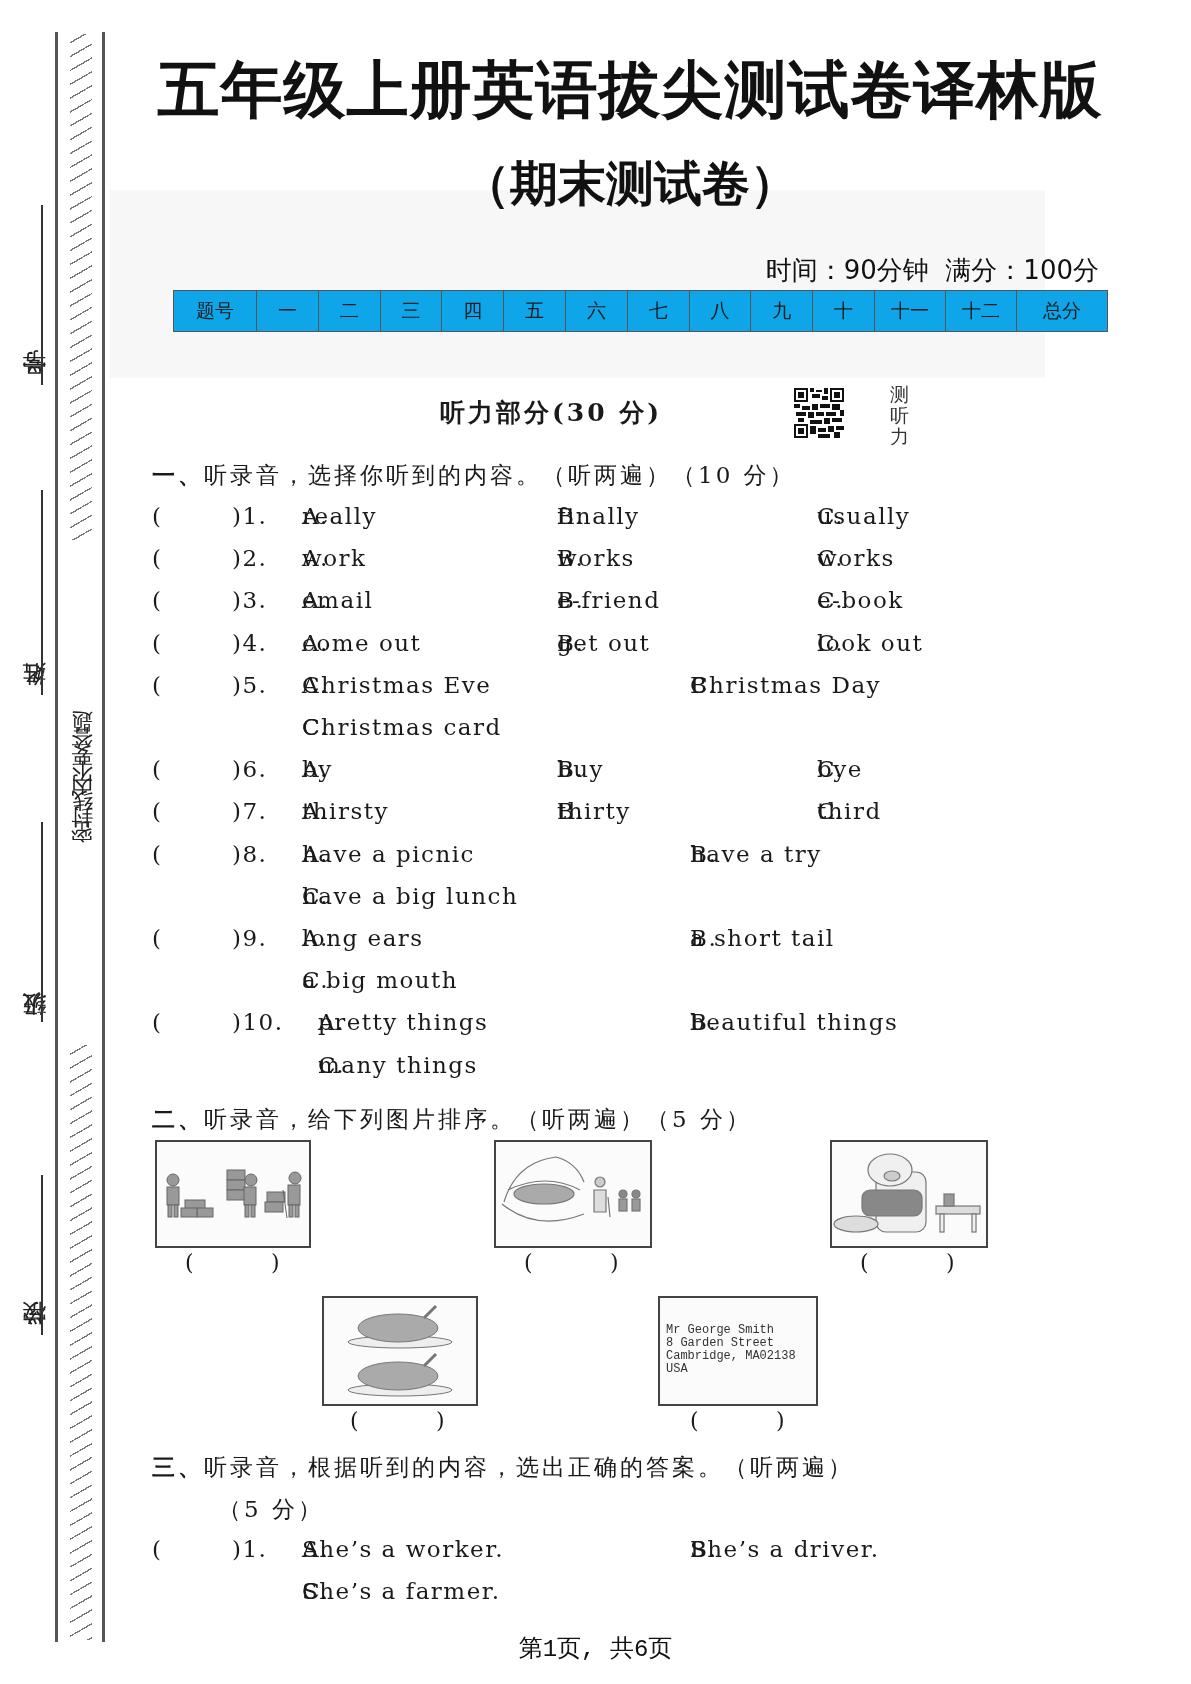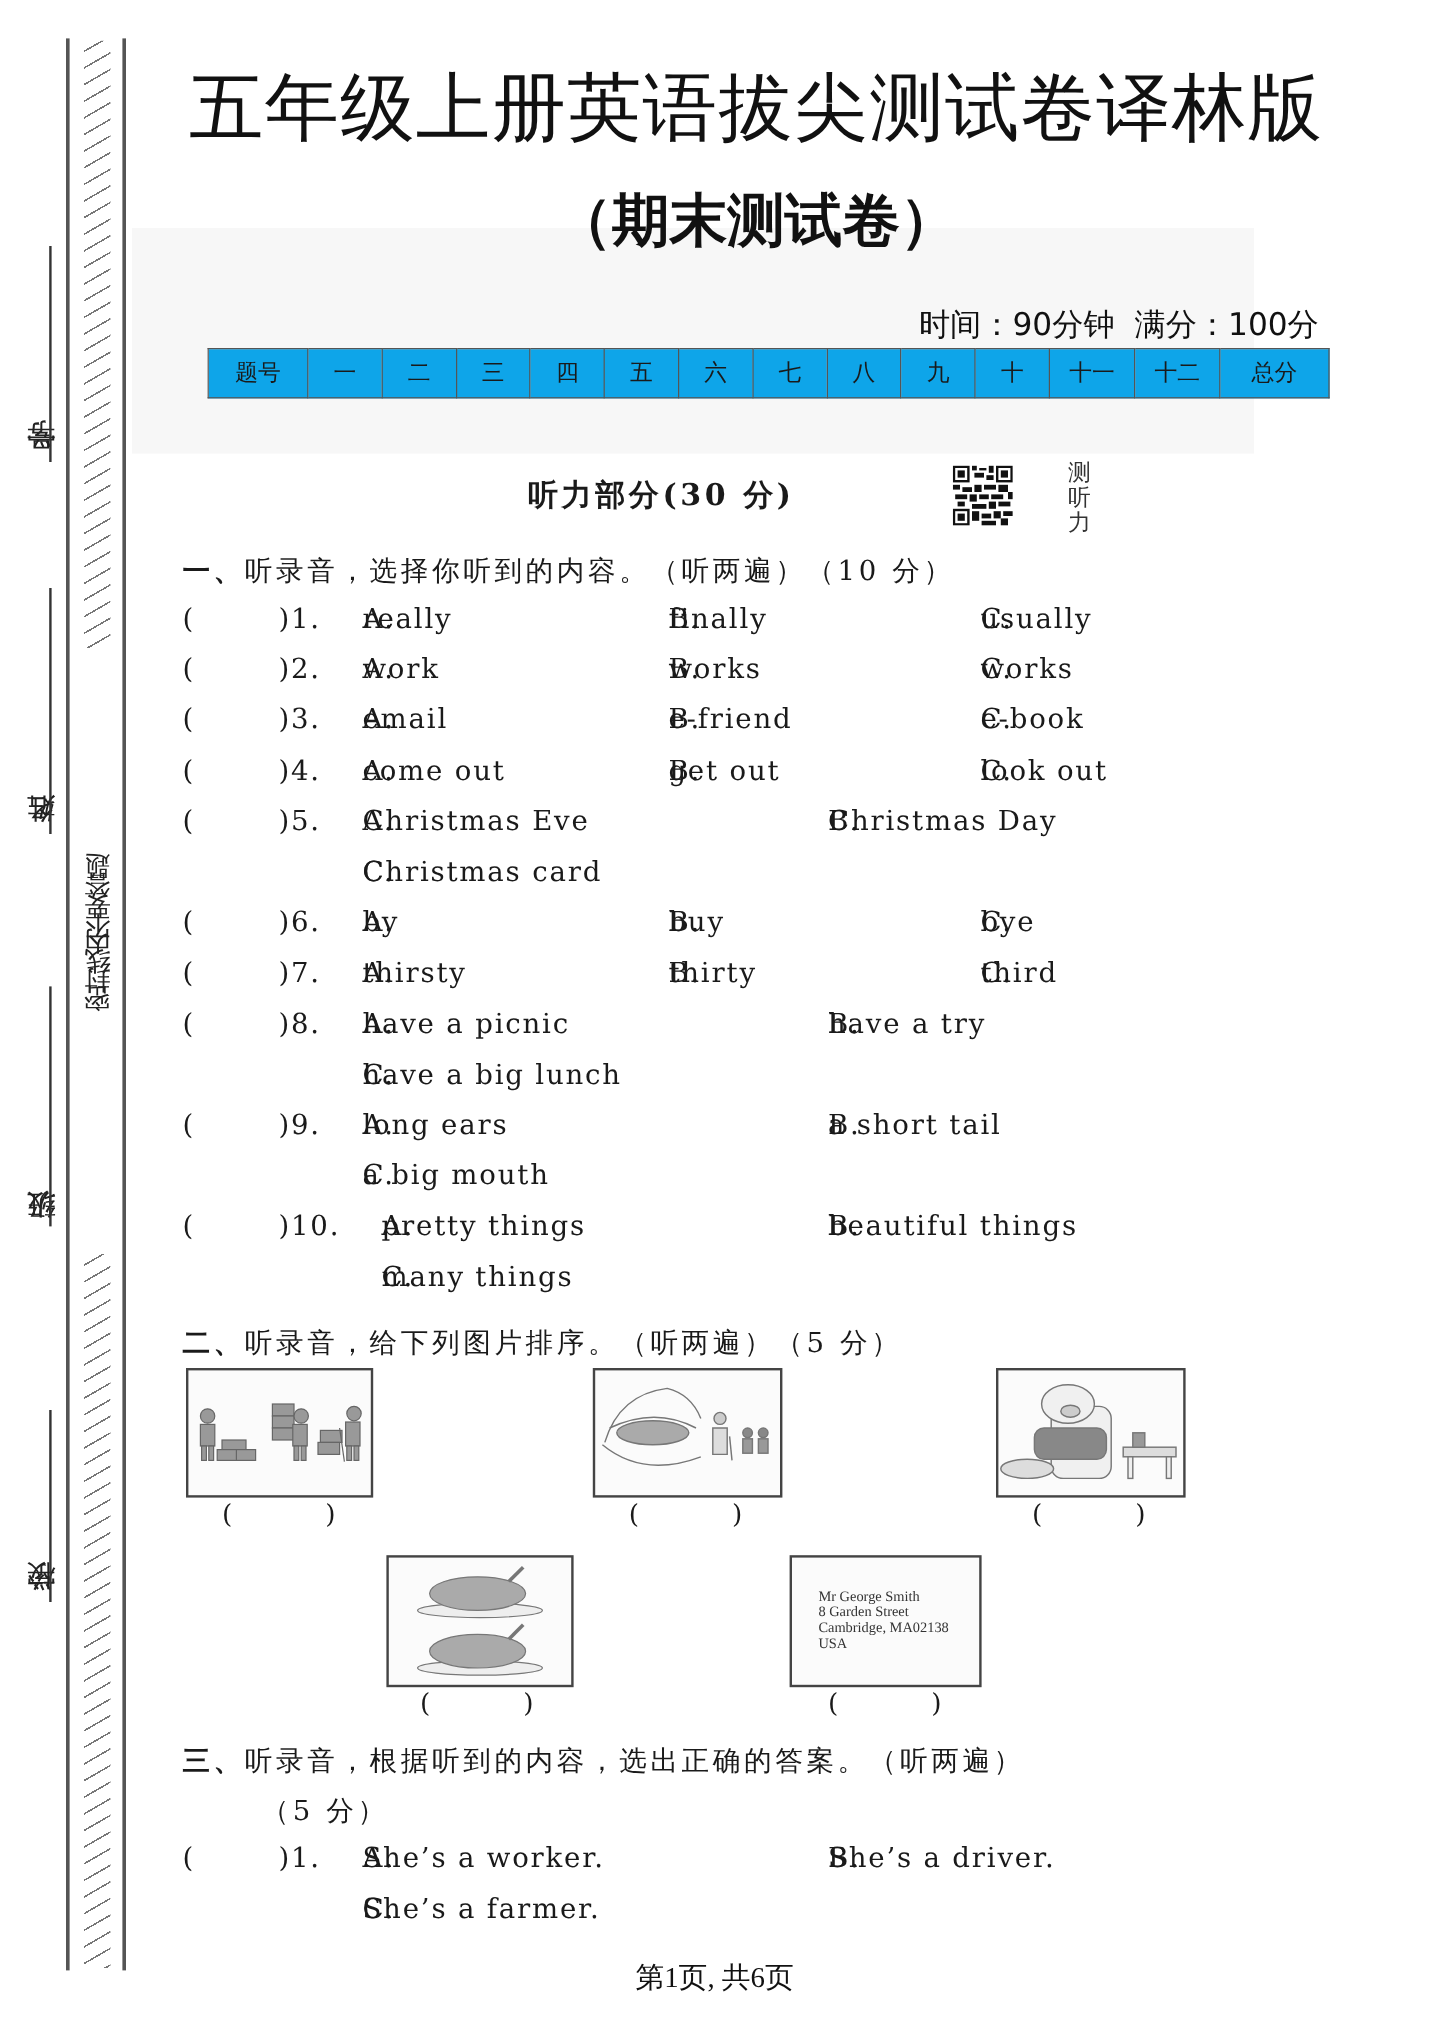--- a/index.html
+++ b/index.html
@@ -24,21 +24,21 @@
   .field-label {
     position: absolute; left: 18px; width: 28px;
     font-family: "DejaVu Serif", serif; font-size: 24px; color: #222;
     writing-mode: vertical-rl; transform: rotate(180deg);
   }
   .field-line { position: absolute; left: 41px; width: 2px; background: #333; }
 
   
   .title-main {
     position: absolute; left: 150px; top: 48px; width: 960px; text-align: center;
-    font-family: "DejaVu Sans", sans-serif; font-size: 62px; font-weight: normal; color: #111; letter-spacing: 1px;
+    font-family: "DejaVu Sans", sans-serif; font-size: 62px; font-weight: bold; color: #111; letter-spacing: 1px;
   }
   .header-panel { position: absolute; left: 110px; top: 190px; width: 935px; height: 188px; background: #f7f7f7; }
   .title-sub {
     position: absolute; left: 150px; top: 152px; width: 960px; text-align: center;
     font-family: "DejaVu Sans", sans-serif; font-size: 48px; font-weight: bold; color: #111;
   }
   .exam-meta {
     position: absolute; right: 92px; top: 253px;
     font-family: "DejaVu Sans", sans-serif; font-size: 26px; color: #111;
   }
@@ -70,25 +70,25 @@
   .q-row span { position: absolute; white-space: nowrap; top: 0; }
   .paren-open { left: 0; }
   .q-num { left: 80px; }
   .opt { white-space: nowrap; }
   .opt .letter { display: inline-block; width: 52px; }
 
   
   .pic { position: absolute; border: 2px solid #444; background: #fbfbfb; overflow: hidden; }
   .pic-blank { position: absolute; font-size: 22px; letter-spacing: 0; }
   .pic-blank .r { position: absolute; left: 86px; }
-  .address { font-family: Liberation Serif, serif; font-size: 12px; line-height: 13px; color: #333; padding: 26px 0 0 22px; }
+  .address { font-family: Liberation Mono, monospace; font-size: 12px; line-height: 13px; color: #333; padding: 26px 0 0 6px; }
 
   .footer {
     position: absolute; left: 0; width: 1191px; top: 1632px; text-align: center;
-    font-family: Liberation Serif, serif; font-size: 24px; color: #111;
+    font-family: Liberation Mono, monospace; font-size: 24px; color: #111;
   }
 </style>
 </head>
 <body>
 
 <div class="binding-line-left"></div>
 <div class="hatch"></div>
 <div class="hatch-gap" style="top:540px;height:505px"></div>
 <div class="binding-line-right"></div>
 <div class="seal-text" style="top:548px;height:500px">密封线内不要答题</div>

